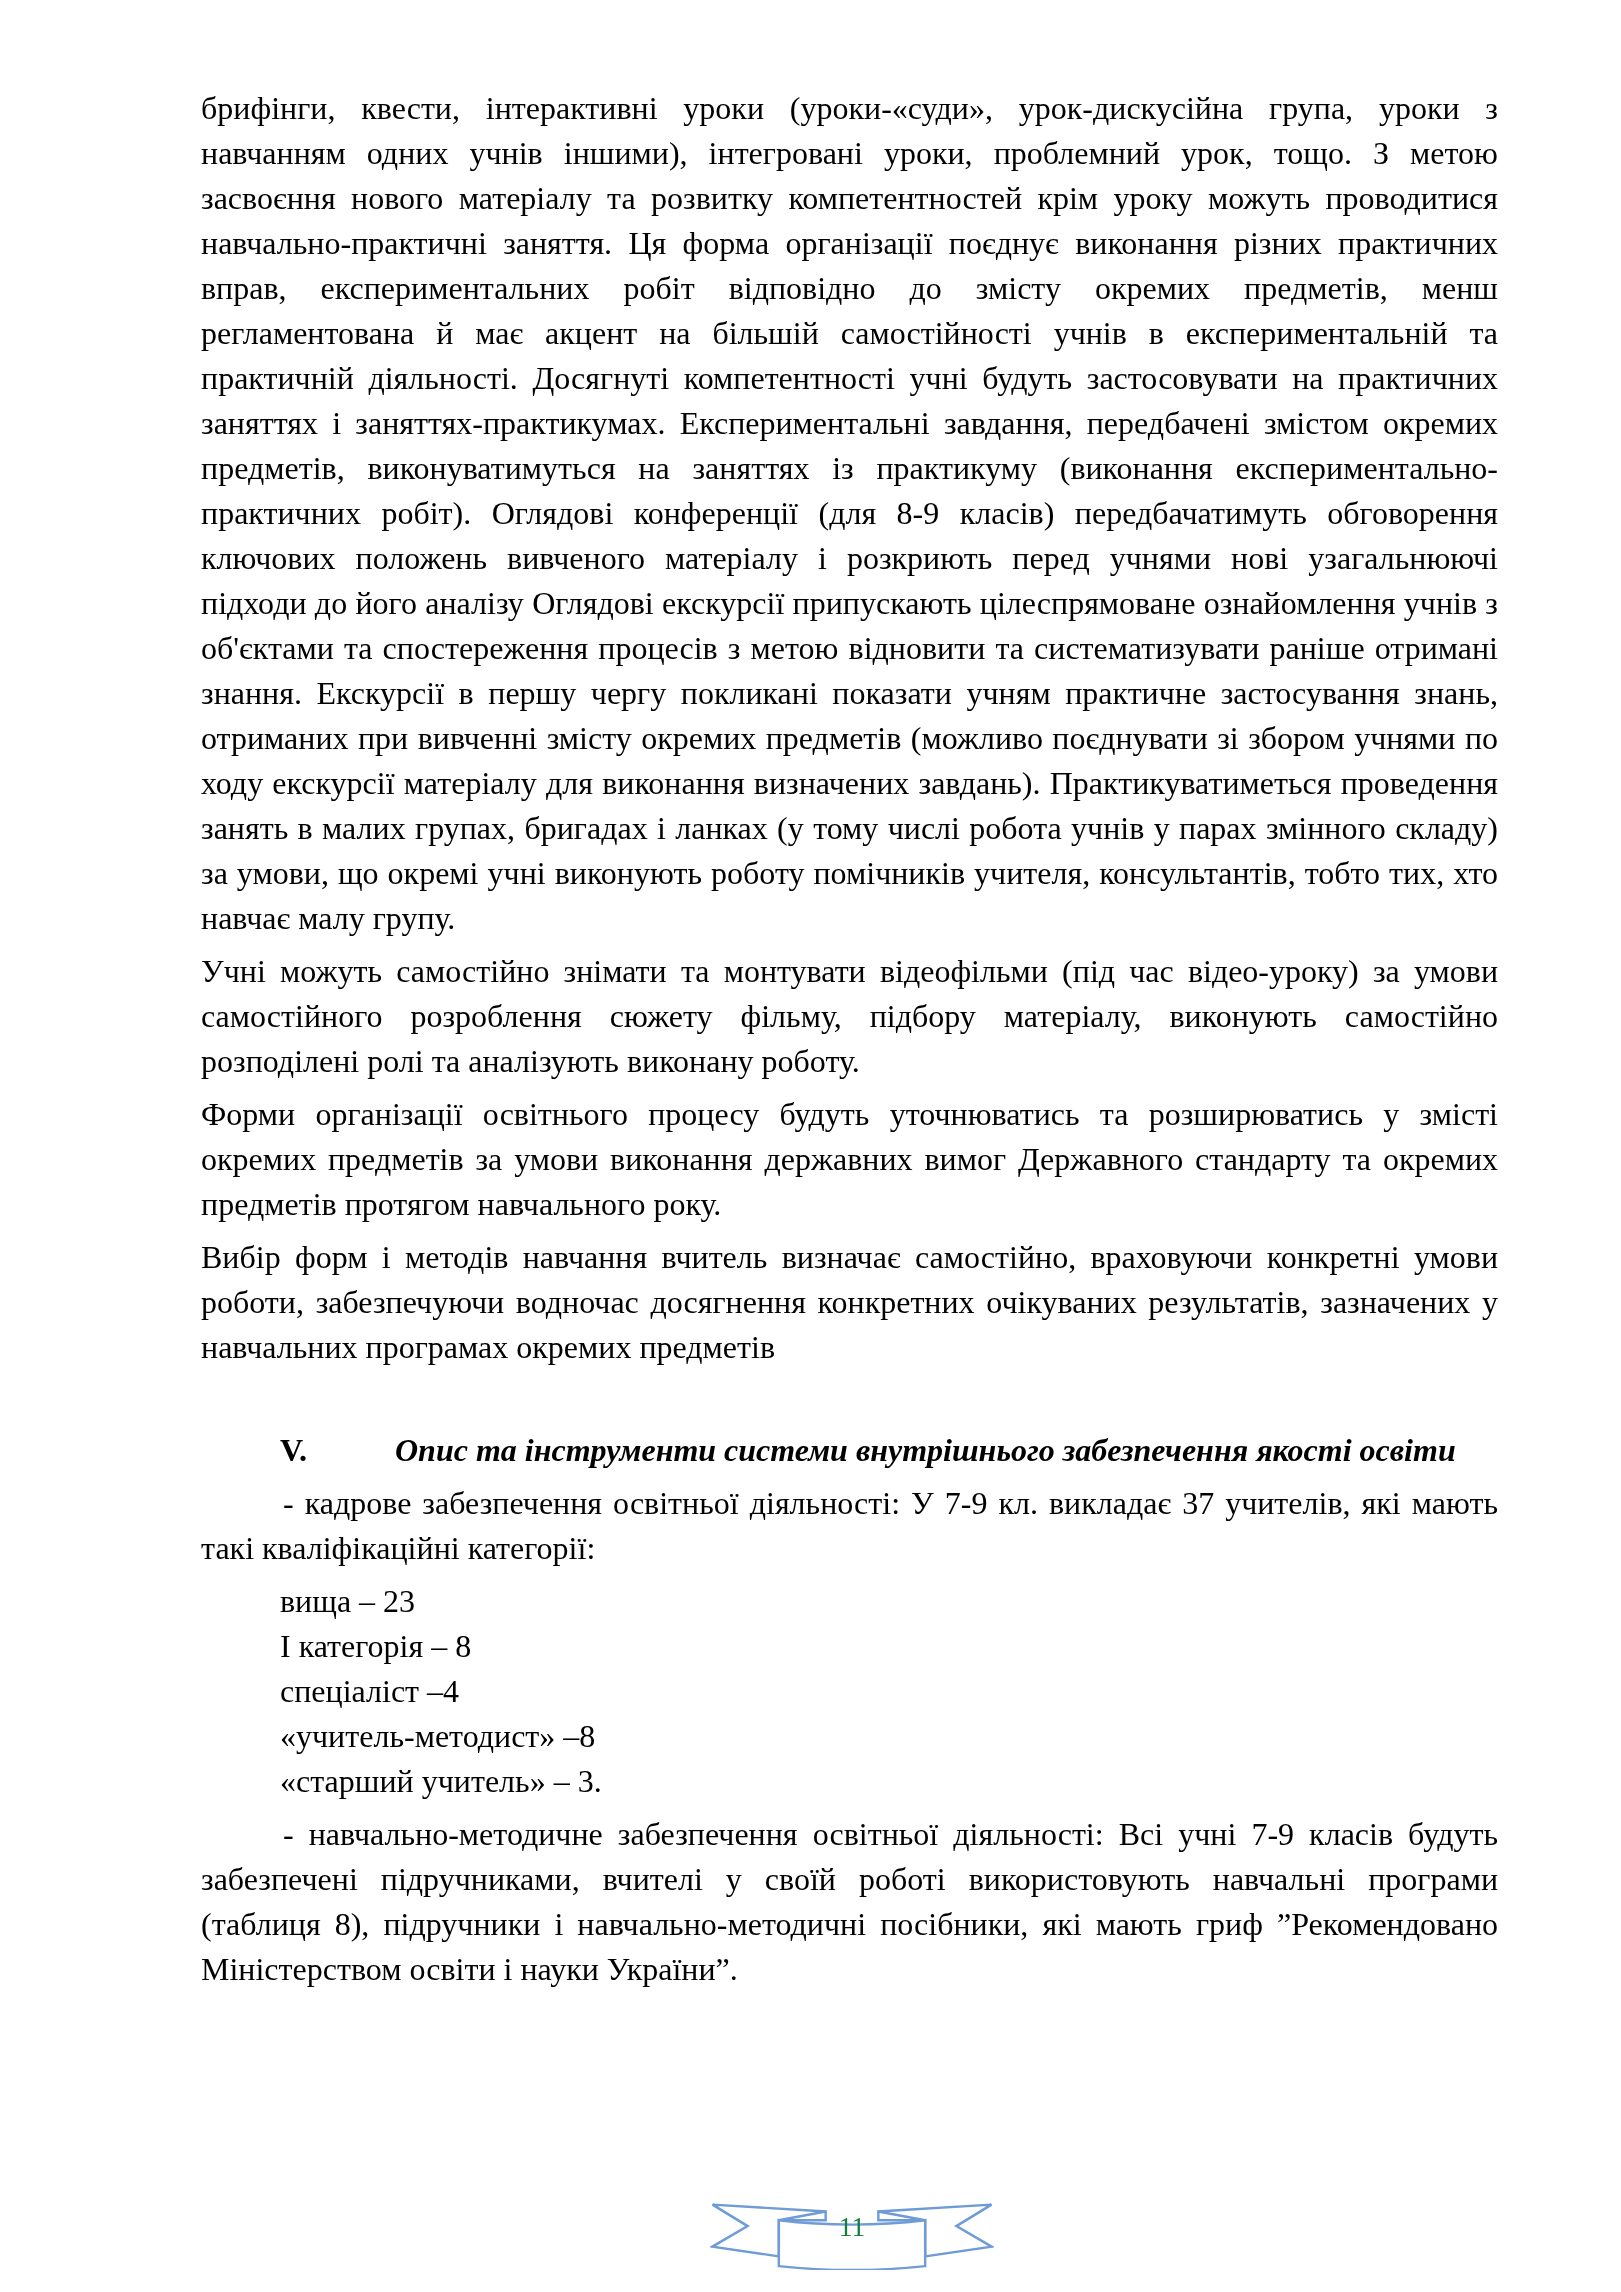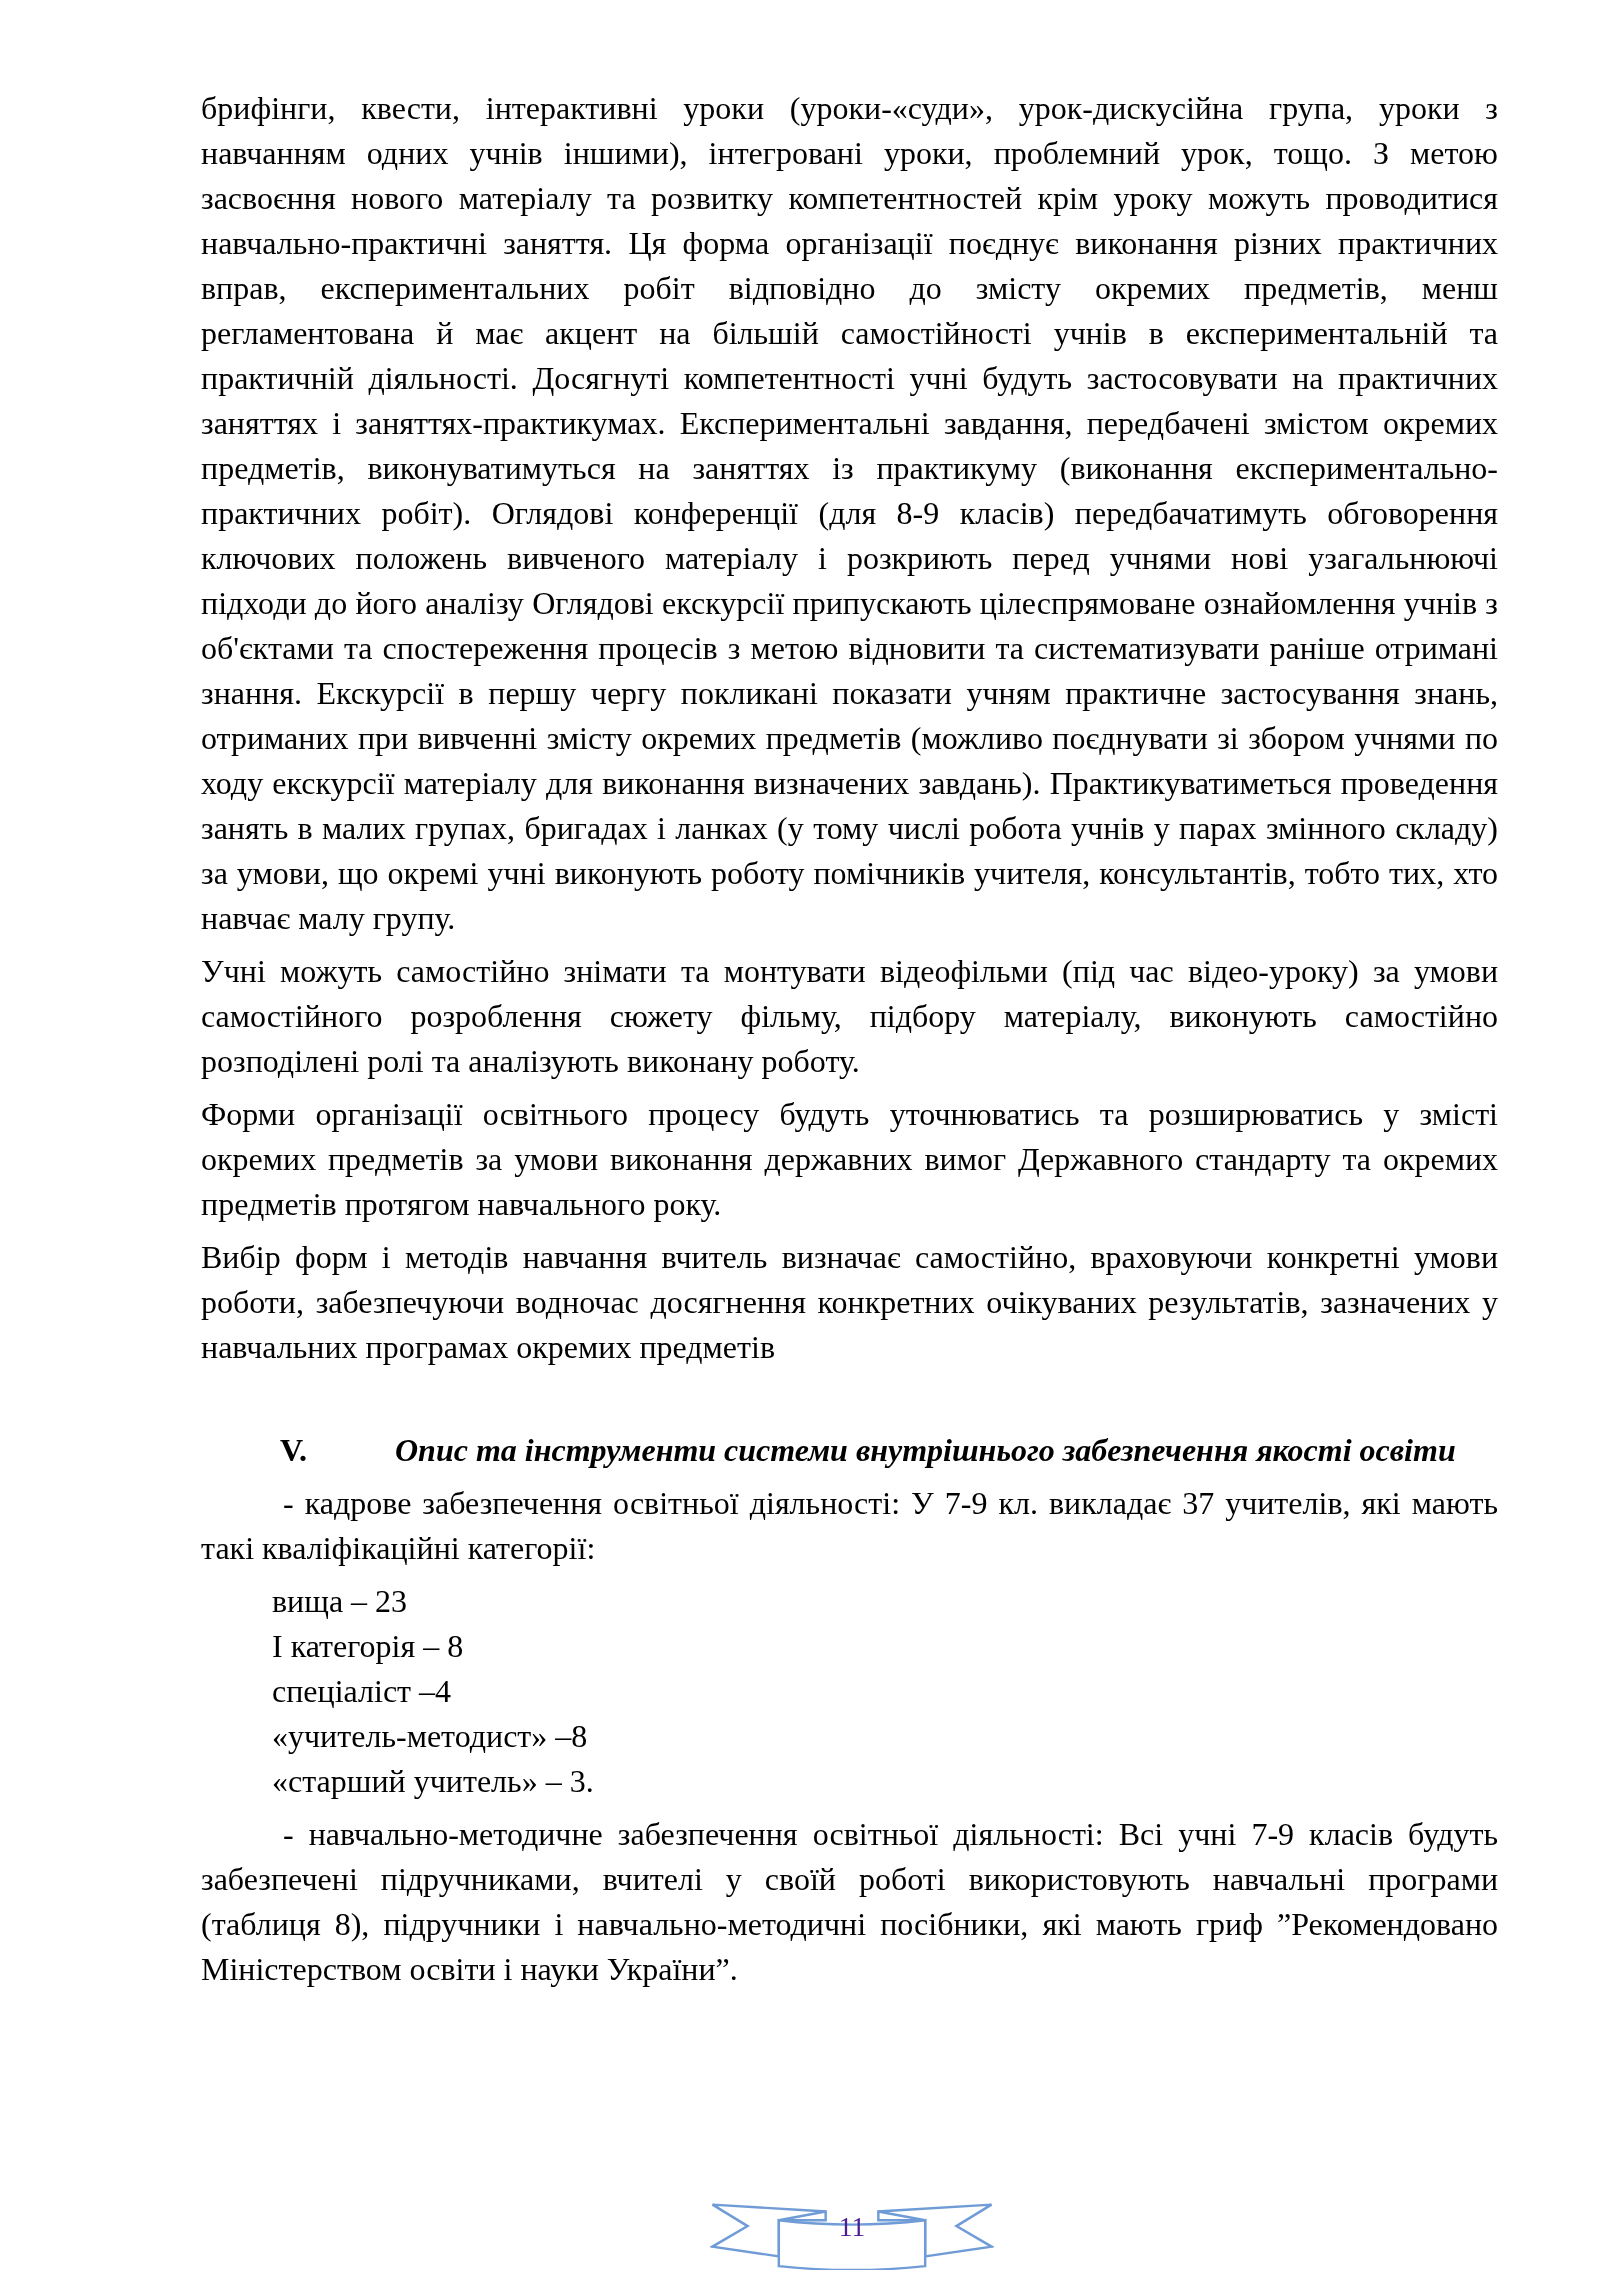--- a/index.html
+++ b/index.html
@@ -43,21 +43,21 @@
     .section-heading .num {
       font-style: normal;
       display: inline-block;
       width: 115px;
       text-indent: 0;
     }
     .bold {
       font-weight: normal;
     }
     .list {
-      margin: 0;
+      margin: 8px;
       padding: 0 0 0 79px;
       list-style: none;
     }
     .list li {
       margin: 0;
     }
     .footer-ribbon {
       position: absolute;
       left: 710px;
       top: 2190px;
@@ -70,21 +70,21 @@
       top: 0;
     }
     .page-number {
       position: absolute;
       left: 0;
       top: 21.6px;
       width: 284px;
       text-align: center;
       font-family: "Liberation Serif", serif;
       font-size: 27.4px;
-      color: #4c1d95;
+      color: #15803d;
     }
   </style>
 </head>
 <body>
 
 <div class="page">
 
   <p class="para">брифінги, квести, інтерактивні уроки (уроки-«суди», урок-дискусійна група, уроки з навчанням одних учнів іншими), інтегровані уроки, проблемний урок, тощо. З метою засвоєння нового матеріалу та розвитку компетентностей крім уроку можуть  проводитися навчально-практичні заняття. Ця форма організації поєднує виконання різних практичних вправ, експериментальних робіт відповідно до змісту окремих предметів, менш регламентована й має акцент на більшій самостійності учнів в експериментальній та практичній діяльності. Досягнуті компетентності учні будуть застосовувати  на практичних заняттях і заняттях-практикумах. Експериментальні завдання, передбачені змістом окремих предметів, виконуватимуться на заняттях із практикуму (виконання експериментально-практичних робіт). Оглядові конференції (для 8-9 класів) передбачатимуть  обговорення ключових положень вивченого матеріалу і розкриють перед учнями  нові узагальнюючі підходи до його аналізу Оглядові екскурсії припускають цілеспрямоване ознайомлення учнів з об'єктами та спостереження процесів з метою відновити та систематизувати раніше отримані знання. Екскурсії в першу чергу покликані показати учням практичне застосування знань, отриманих при вивченні змісту окремих предметів (можливо поєднувати зі збором учнями по ходу екскурсії матеріалу для виконання визначених завдань). Практикуватиметься  проведення  занять в малих групах, бригадах і ланках (у тому числі робота учнів у парах змінного складу) за умови, що окремі учні виконують роботу помічників учителя, консультантів, тобто тих, хто навчає малу групу.</p>
   <p class="para">Учні можуть самостійно знімати та монтувати відеофільми (під час відео-уроку) за умови самостійного розроблення сюжету фільму, підбору матеріалу, виконують самостійно розподілені ролі та аналізують виконану роботу.</p>
   <p class="para">Форми організації освітнього процесу будуть уточнюватись та розширюватись у змісті окремих предметів за умови виконання державних вимог Державного стандарту та окремих предметів протягом навчального року.</p>

